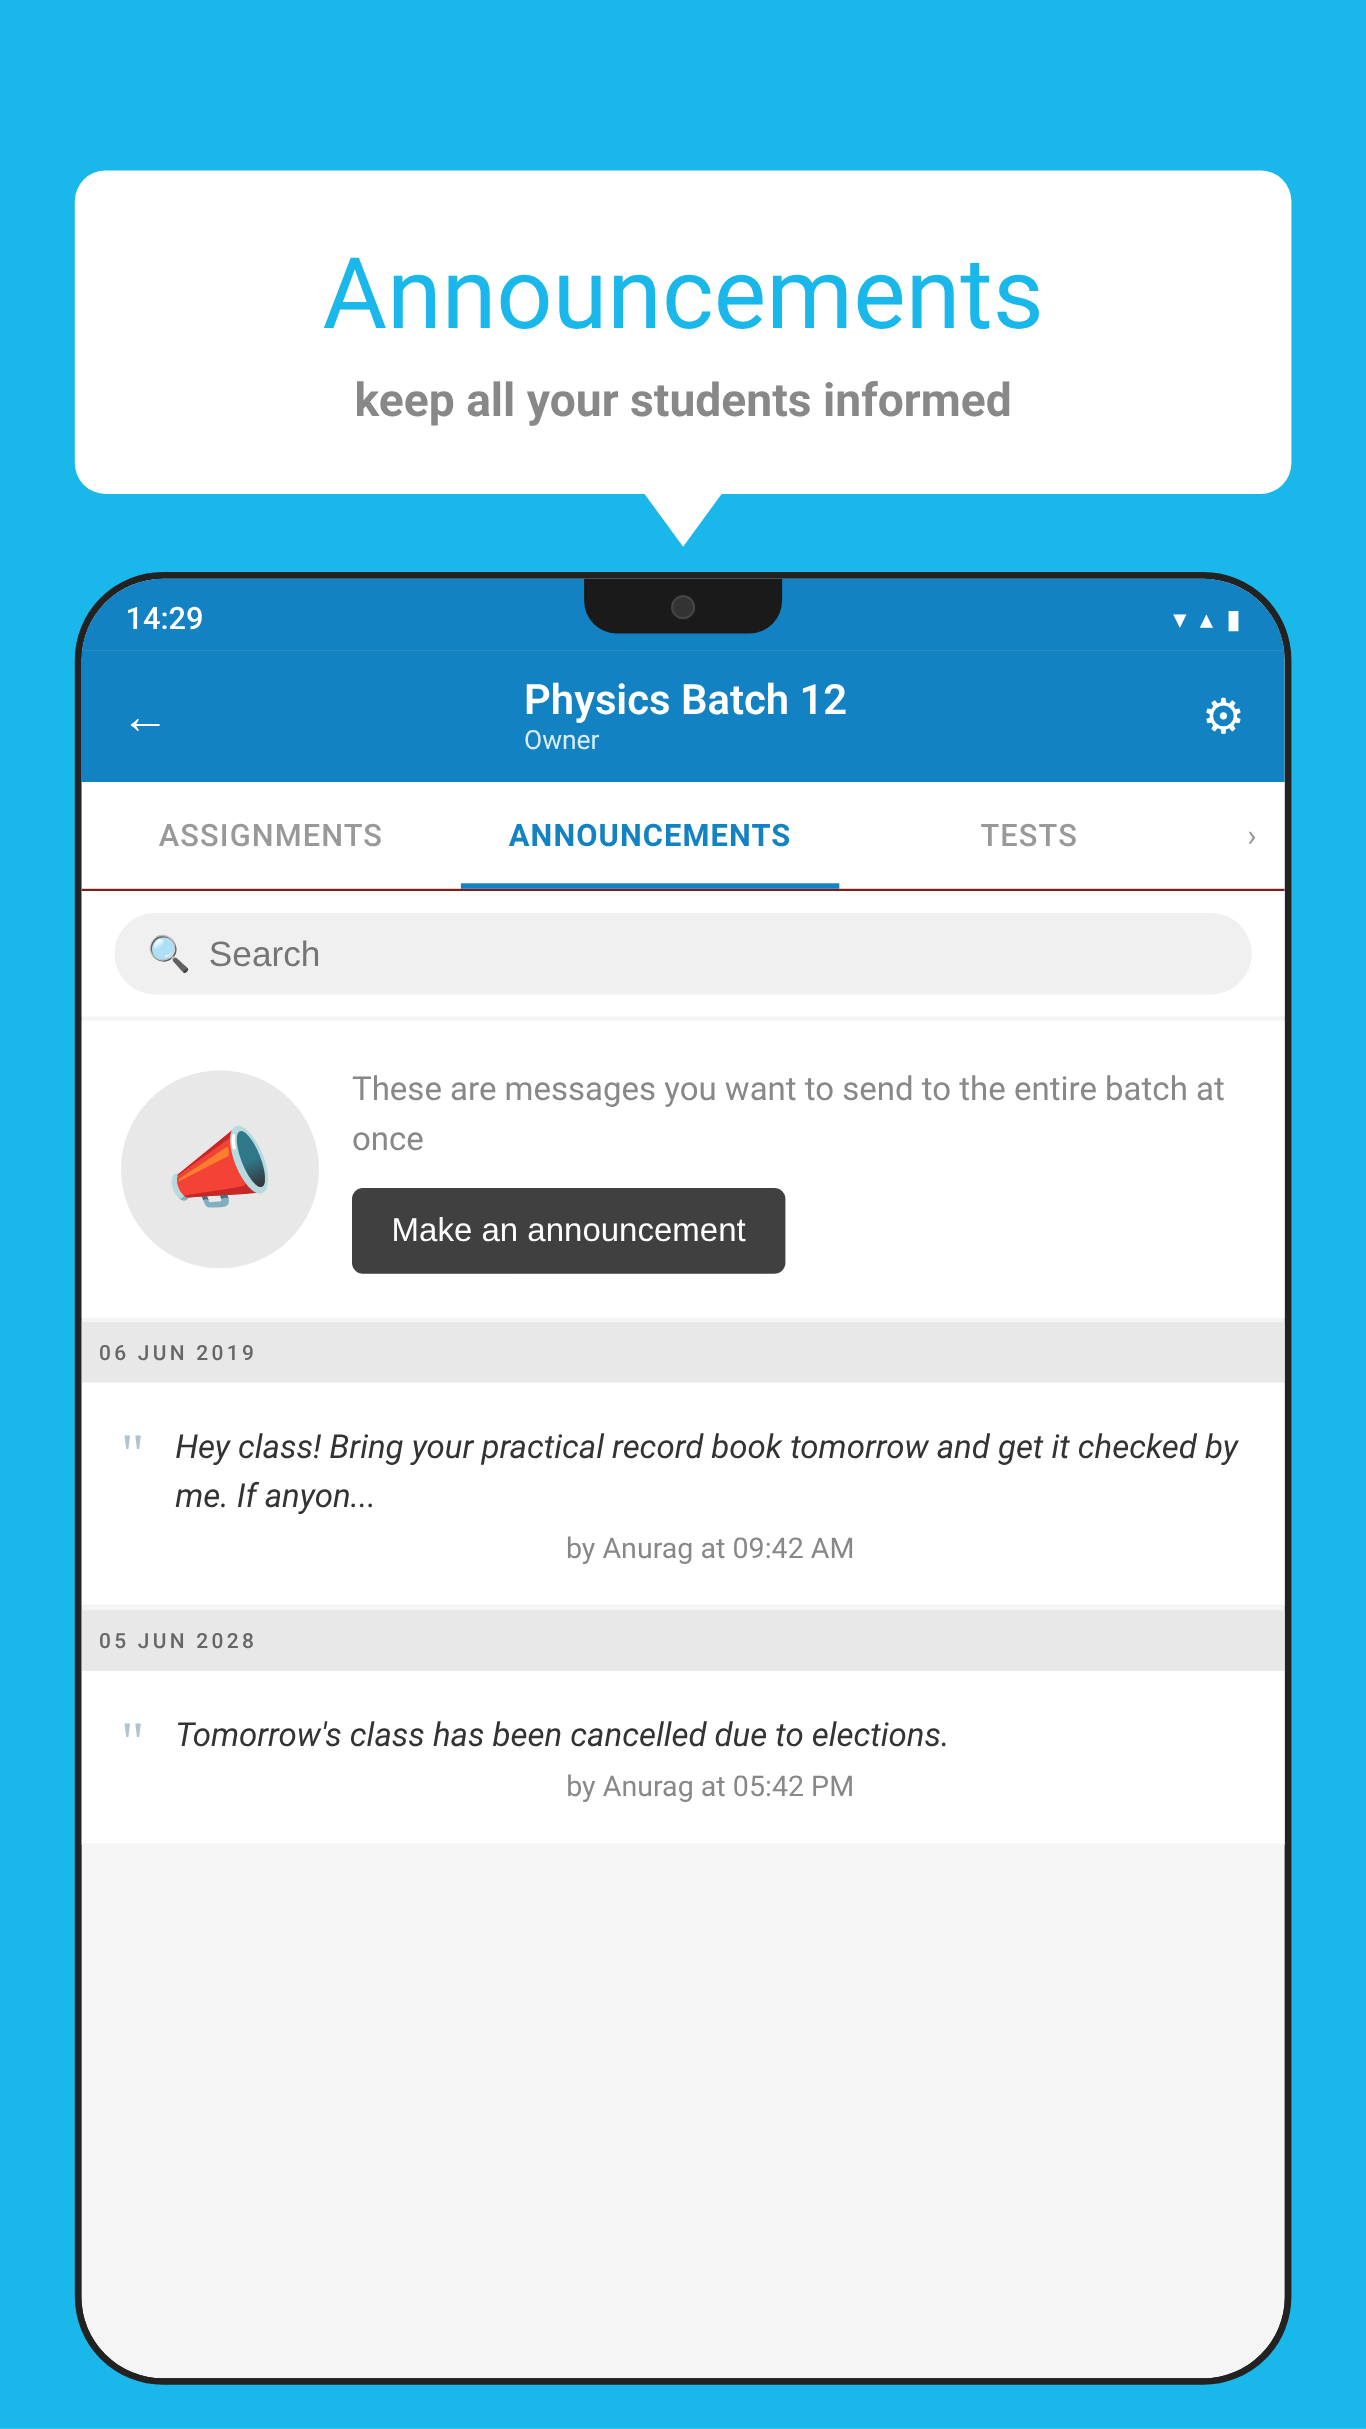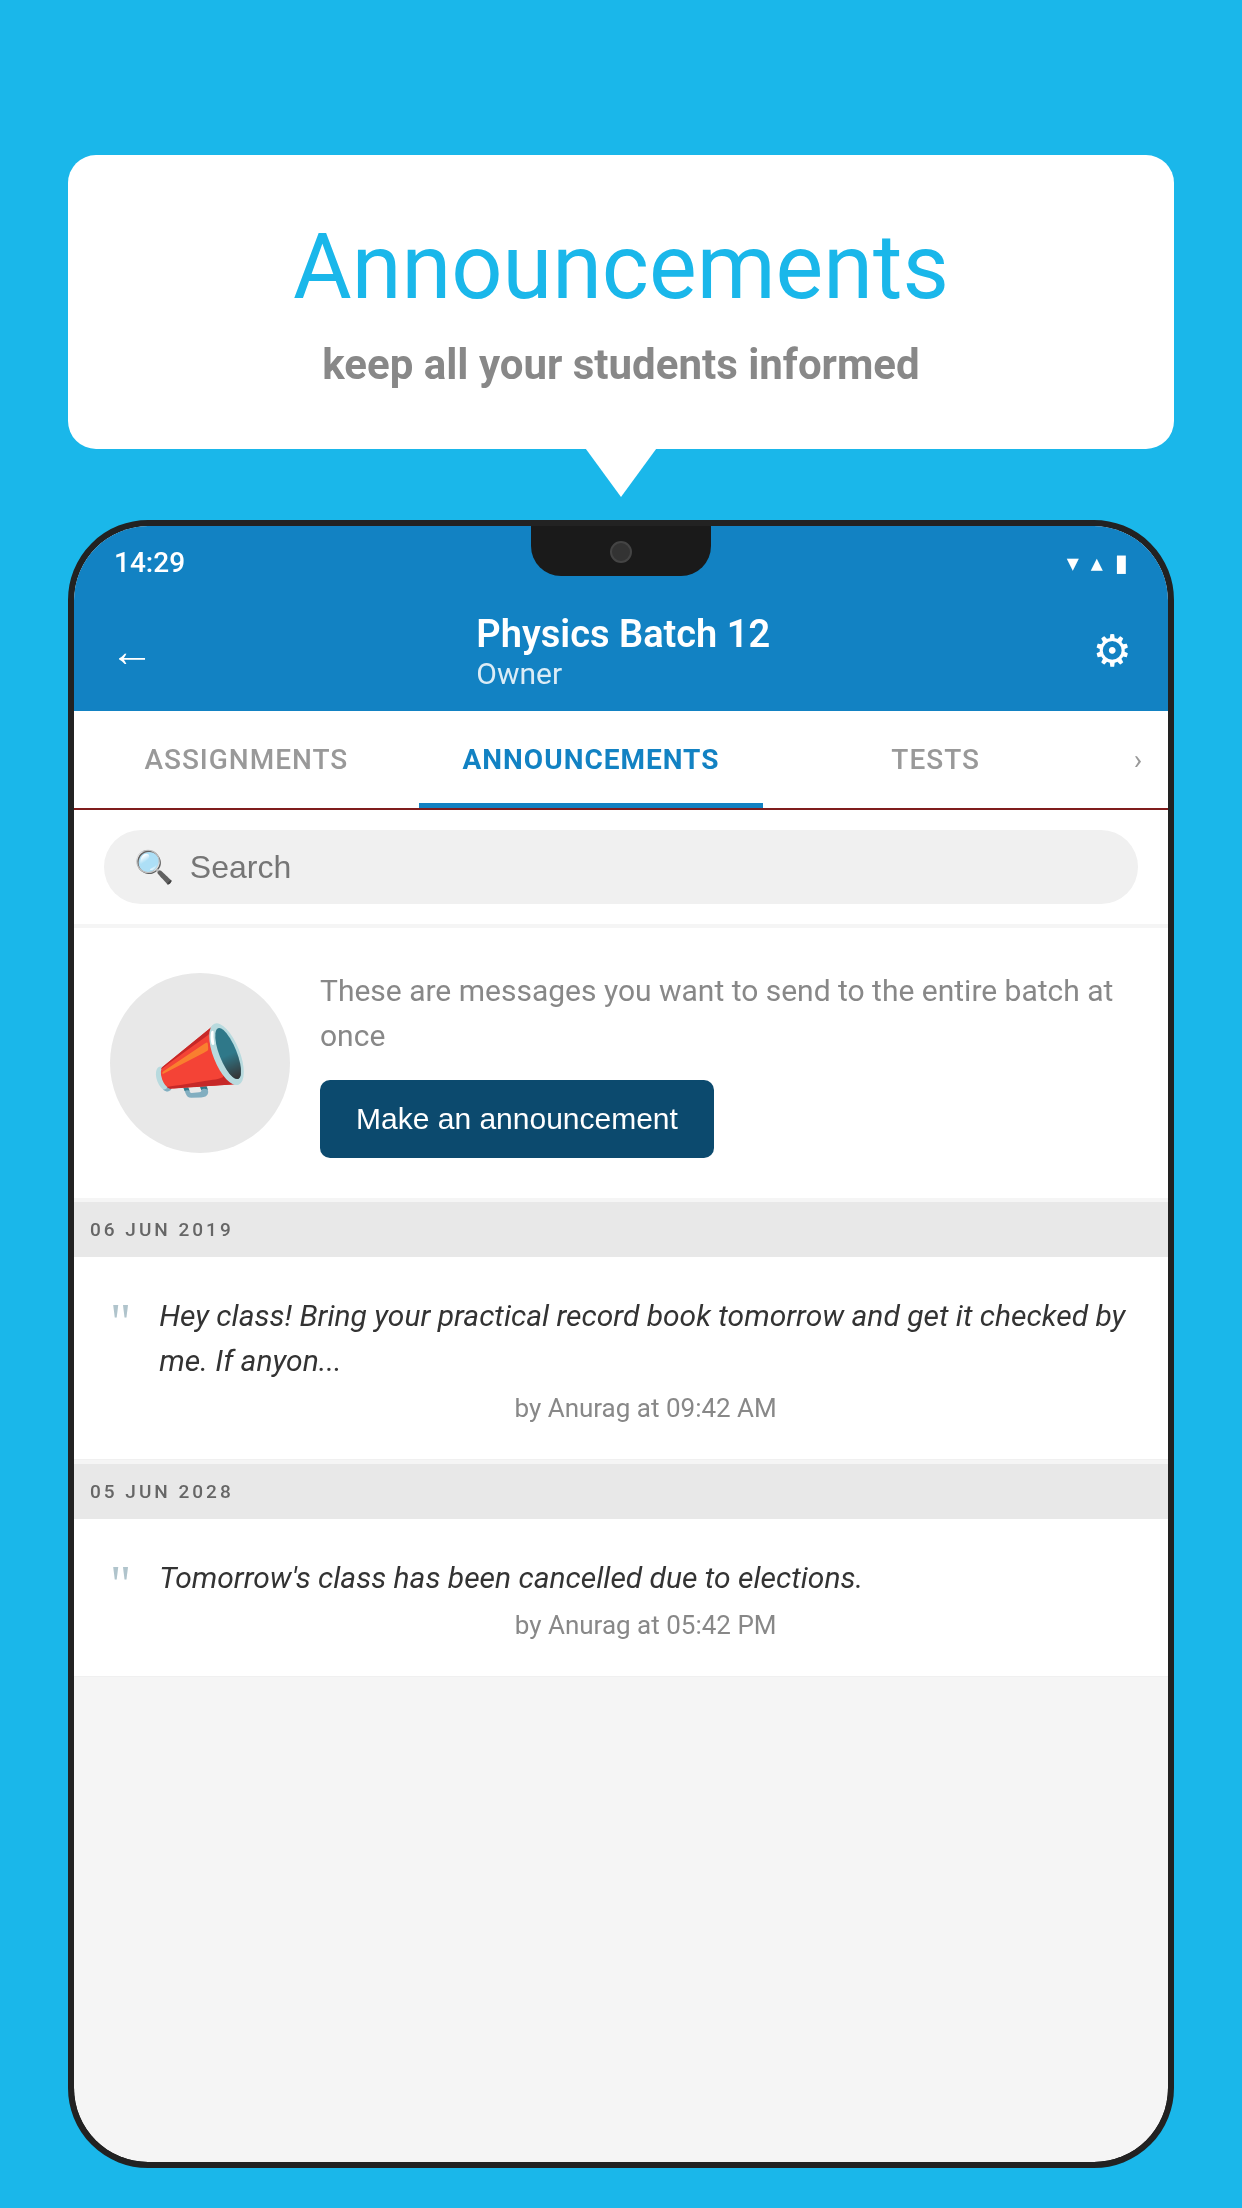--- a/index.html
+++ b/index.html
@@ -141,21 +141,21 @@
     }
     .app-bar-title-container {
     }
     .app-bar-title {
       color: white;
       font-size: 38px;
       font-weight: 600;
     }
     .app-bar-subtitle {
       color: rgba(255,255,255,0.85);
-      font-size: 30px;
+      font-size: 24px;
     }
     .settings-icon {
       color: white;
       font-size: 44px;
       cursor: pointer;
     }
 
     
     .tabs-container {
       background: white;
@@ -253,21 +253,21 @@
     .promo-content {
       flex: 1;
     }
     .promo-text {
       font-size: 30px;
       color: #888;
       line-height: 1.5;
       margin-bottom: 22px;
     }
     .make-announcement-btn {
-      background: #0c4a6e;
+      background: #404040;
       color: white;
       border: none;
       border-radius: 10px;
       padding: 22px 36px;
       font-size: 30px;
       font-weight: 500;
       cursor: pointer;
     }
 
     

